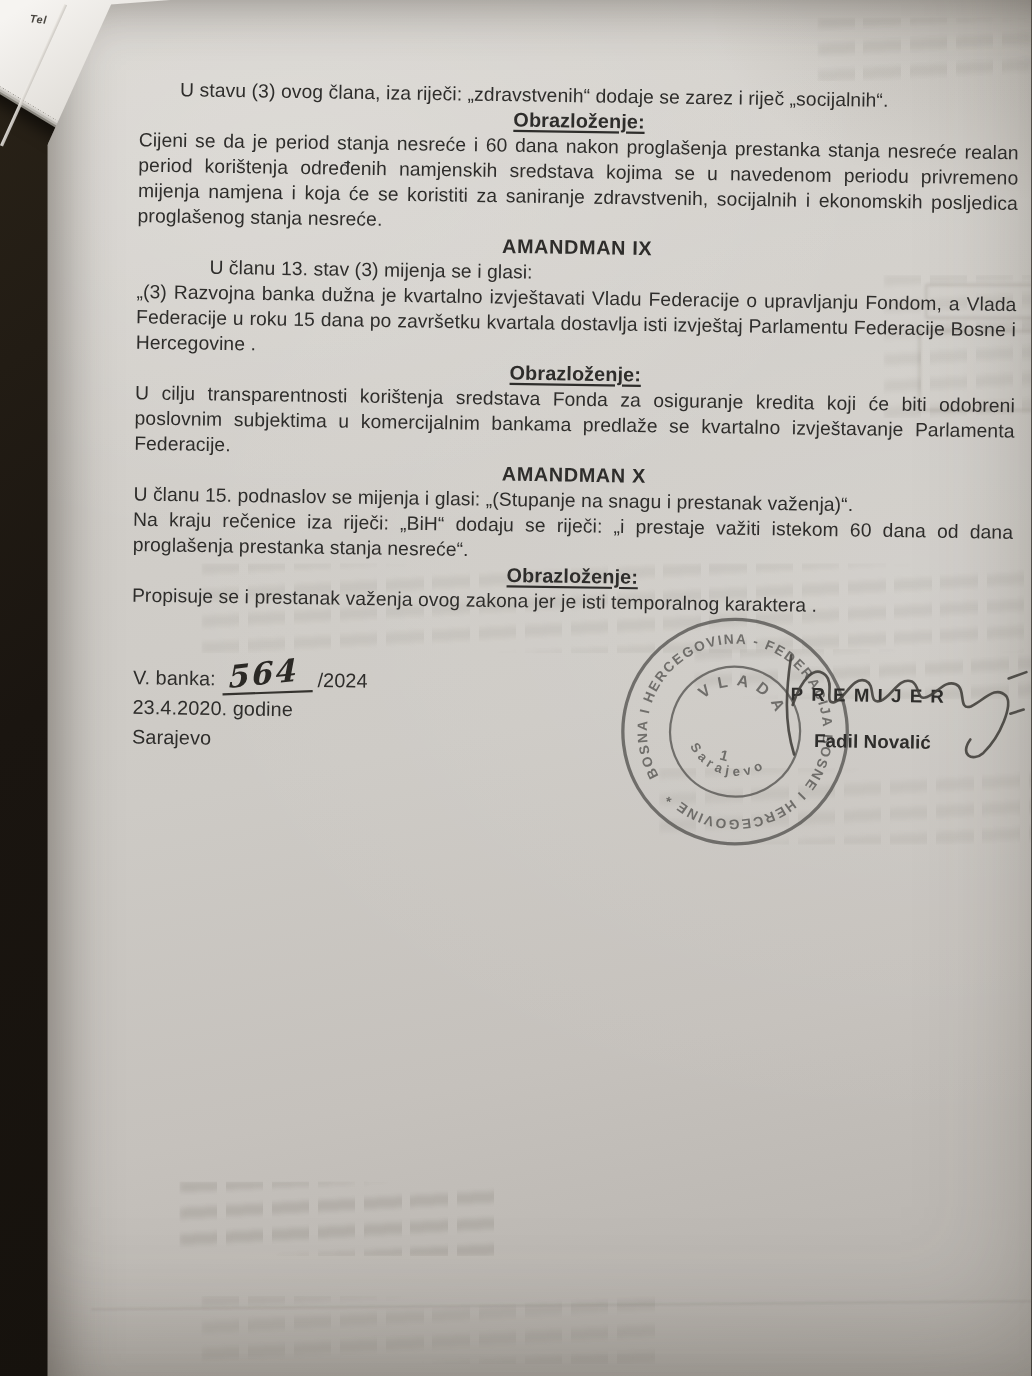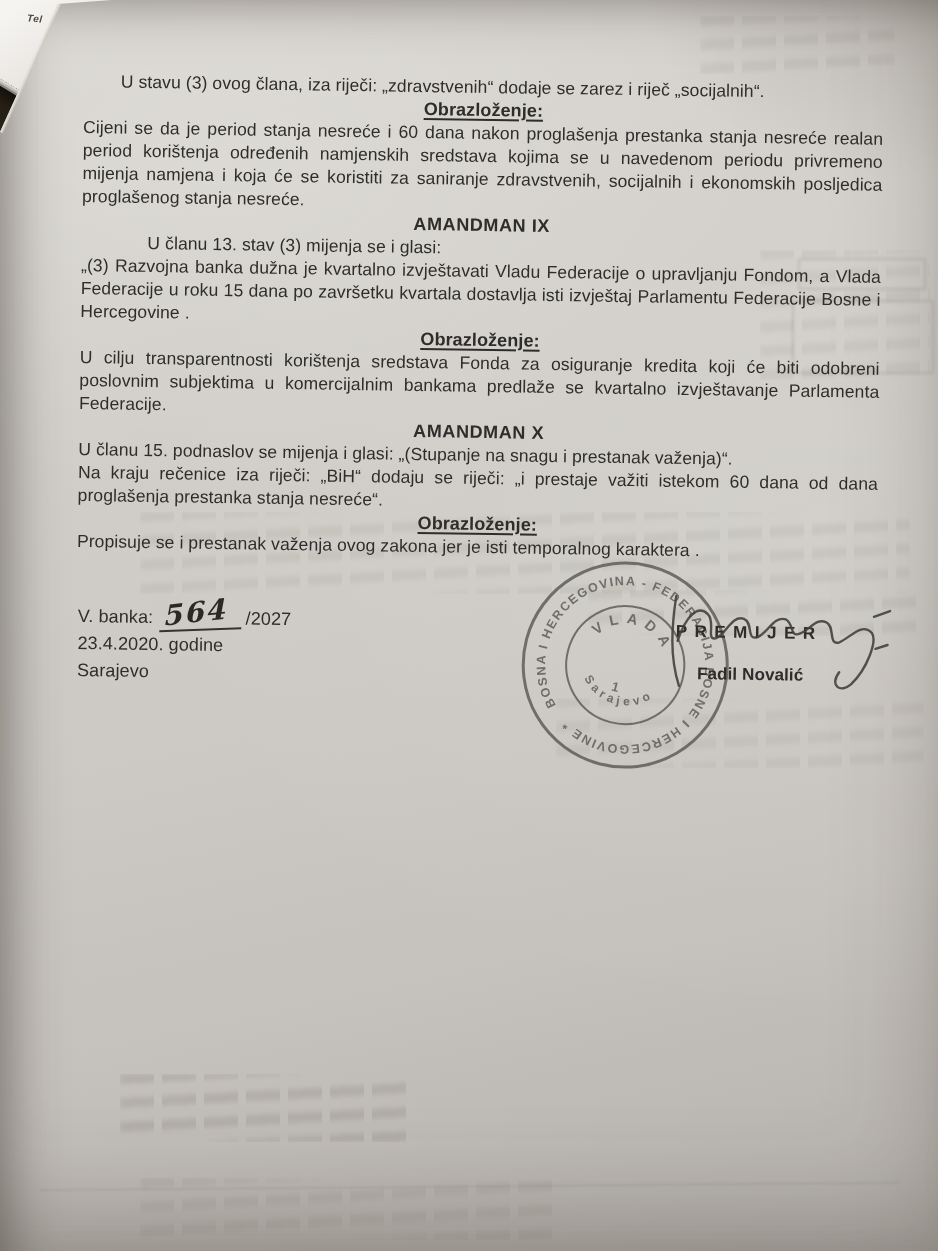--- a/index.html
+++ b/index.html
@@ -27,20 +27,21 @@
   .paper {
     position:absolute; inset:0; z-index:3;
     clip-path:polygon(58px 4px, 112px 0%, 100% 0%, 100% 100%, 0% 100%, 0% 132px);
     background:
       radial-gradient(900px 600px at 25% 12%, rgba(255,255,255,.15), transparent 60%),
       radial-gradient(1100px 800px at 88% 42%, rgba(255,255,255,.09), transparent 65%),
       radial-gradient(420px 260px at 100% 0%, rgba(80,73,62,.20), transparent 70%),
       linear-gradient(168deg,#dad7d2 0%, #d2cfca 28%, #cdcac5 52%, #c5c1bc 74%, #b4b0ab 100%);
     box-shadow: inset 30px 22px 55px -24px rgba(55,48,40,.55),
                 inset -35px -70px 110px -48px rgba(62,56,47,.35);
+    margin-left: 43px;
   }
   .paper-edge {
     position:absolute; left:0; top:132px; width:141px; height:3px; z-index:4;
     background:linear-gradient(to bottom,#f0ede8,#c7c3bd);
     transform-origin:0 0; transform:rotate(-65.6deg); opacity:.9;
   }
 
   
   .ghost {
     position:absolute; z-index:1; opacity:.5; filter:blur(2.2px);
@@ -152,21 +153,21 @@
               <textPath href="#vladaPath" startOffset="50%" text-anchor="middle">VLADA</textPath>
             </text>
             <text x="106" y="138" fill="#4b4a47" text-anchor="middle" style="font-size:13px; font-weight:600; font-family:'Liberation Sans',sans-serif;">1</text>
             <text fill="#4b4a47" style="font-size:12px; font-weight:600; letter-spacing:4px; font-family:'Liberation Sans',sans-serif;">
               <textPath href="#sarajevoPath" startOffset="50%" text-anchor="middle">Sarajevo</textPath>
             </text>
           </g>
         </svg>
 
         <div class="v-line">
-          <span>V. banka:</span><span class="v-under"><span class="v-num">564</span></span><span>/2027</span>
+          <span>V. banka:</span><span class="v-under"><span class="v-num">564</span></span><span>/2024</span>
         </div>
         <div class="d-line">23.4.2020. godine</div>
         <div class="c-line">Sarajevo</div>
 
         <div class="prem-t">PREMIJER</div>
         <div class="prem-n">Fadil Novalić</div>
 
         <svg class="signature" viewBox="0 0 240 120">
           <g fill="none" stroke="#44423d" stroke-width="2.4" stroke-linecap="round" opacity=".9">
             <path d="M12,10 C8,40 6,70 16,100"></path>

